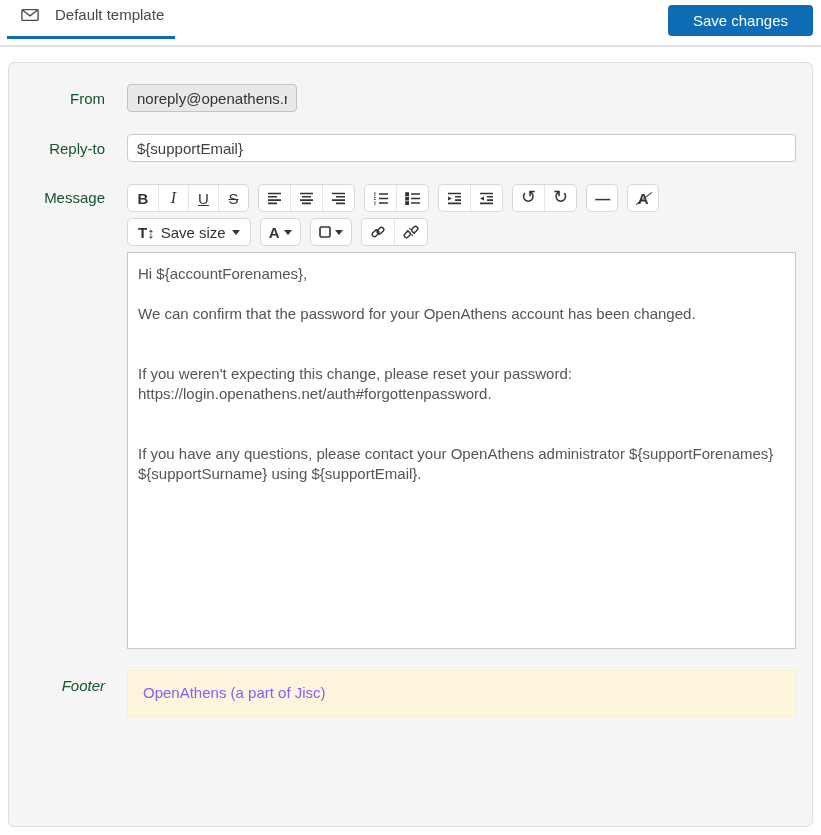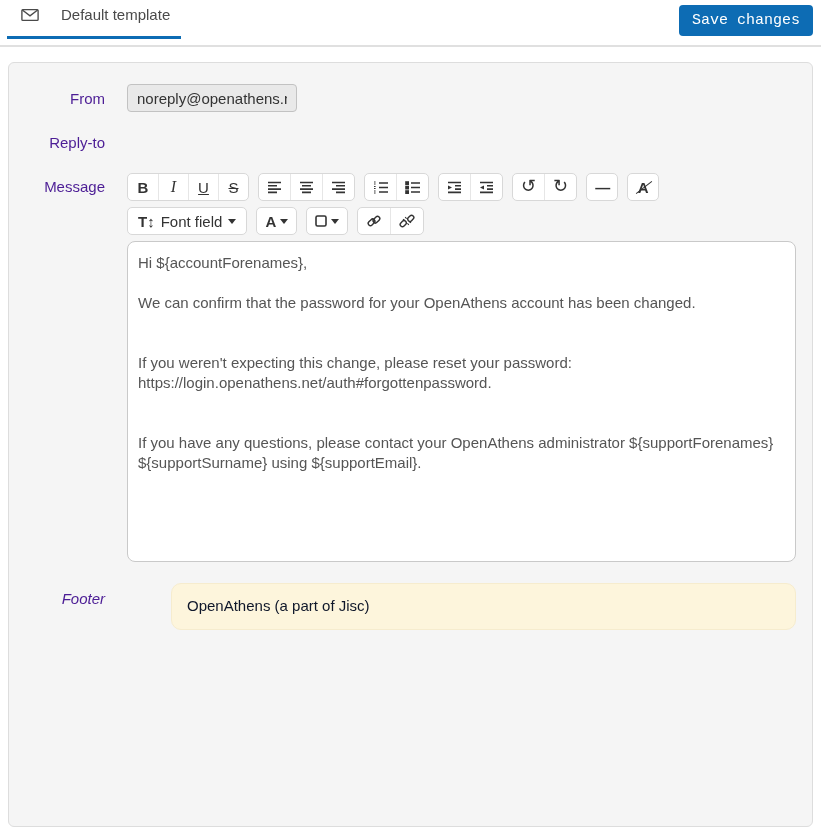--- a/index.html
+++ b/index.html
@@ -16,57 +16,57 @@
     height: 47px;
     display: flex;
     justify-content: space-between;
     align-items: center;
     border-bottom: 2px solid #e0e0e0;
     padding: 0 8px 0 7px;
   }
   .tab {
     display: flex;
     align-items: center;
-    gap: 22px;
+    gap: 16px;
     height: 31px;
     padding: 0 11px 15px 14px;
     border-bottom: 3px solid #0d6cb4;
     margin-bottom: -2px;
     color: #4a4a4a;
     cursor: pointer;
   }
   .tab svg { stroke: #4a4a4a; fill: none; stroke-width: 1.5; }
   .save-btn {
     background: #0d6cb4;
     color: #fff;
     border: none;
     border-radius: 4px;
     height: 31px;
-    padding: 0 13px;
-    font-family: Liberation Mono, monospace;
+    padding: 0 25px;
+    font-family: Liberation Sans, sans-serif;
     font-size: 15px;
     cursor: pointer;
     margin-top: -4px;
   }
   
   .panel {
     margin: 15px 8px 8px 8px;
     height: 765px;
     background: #f5f5f5;
     border: 1px solid #dddddd;
     border-radius: 6px;
     padding: 21px 16px 0 0;
   }
   .frow { display: flex; align-items: center; margin-bottom: 22px; }
   .frow.top { align-items: flex-start; }
   .flabel {
     width: 96px;
     margin-right: 22px;
     text-align: right;
-    color: #4c1d95;
+    color: #14532d;
     flex: none;
   }
   .frow.top .flabel { padding-top: 5px; }
   .fcontrol { flex: 1; min-width: 0; }
   input.text {
     height: 28px;
     width: 100%;
     border: 1px solid #cbcbcb;
     border-radius: 4px;
     background: #fff;
@@ -126,42 +126,41 @@
   .tsz { font-weight: bold; letter-spacing: 0px; }
   .caret {
     width: 0; height: 0; display: inline-block;
     border-left: 4px solid transparent;
     border-right: 4px solid transparent;
     border-top: 5px solid #333;
   }
   .colA { font-weight: bold; }
   
   .editor {
-    height: 321px;
+    height: 397px;
     background: #fff;
     border: 1px solid #c9c9c9;
-    border-radius: 8px;
+    border-radius: 0;
     padding: 11px 10px;
     color: #555;
     line-height: 20px;
     white-space: pre-wrap;
     overflow: auto;
     position: relative;
     outline: none;
   }
   .message-row { margin-bottom: 21px; }
   
   .footer-box {
     background: #fdf5dc;
     border: 1px solid #f6ecce;
-    border-radius: 10px;
+    border-radius: 0;
     padding: 13px 15px;
-    color: #0f172a;
+    color: #8b5cf6;
     min-height: 47px;
-    margin-left: 44px;
   }
 </style>
 </head>
 <body>
 
 <div class="tabbar">
   <div class="tab">
     <svg width="18" height="14" viewBox="0 0 20 15">
       <rect x="1" y="1.5" width="18" height="12" rx="1"></rect>
       <path d="M1.5 2 L10 8.5 L18.5 2"></path>
@@ -175,20 +174,23 @@
 
   <div class="frow">
     <div class="flabel">From</div>
     <div class="fcontrol">
       <input class="text from-field" type="text" readonly="" value="noreply@openathens.net" style="">
     </div>
   </div>
 
   <div class="frow">
     <div class="flabel">Reply-to</div>
+    <div class="fcontrol">
+      <input class="text" type="text" value="${supportEmail}" style="">
+    </div>
   </div>
 
 
   <div class="frow top message-row">
     <div class="flabel">Message</div>
     <div class="fcontrol">
 
       <div class="tb-row">
         <div class="tb-group">
           <button class="tb-btn">
@@ -268,21 +270,21 @@
           <button class="tb-btn">
             <span class="rf"><span>A</span><i class="slash"></i></span>
           </button>
         </div>
       </div>
 
       <div class="tb-row">
         <div class="tb-group">
           <button class="tb-btn fontsize-btn">
             <span class="tsz">T↕</span>
-            <span>Font field</span>
+            <span>Save size</span>
             <span class="caret"></span>
           </button>
         </div>
         <div class="tb-group">
           <button class="tb-btn">
             <span class="colA">A</span>
             <span class="caret" style="margin-left:-2px;"></span>
           </button>
         </div>
         <div class="tb-group">

